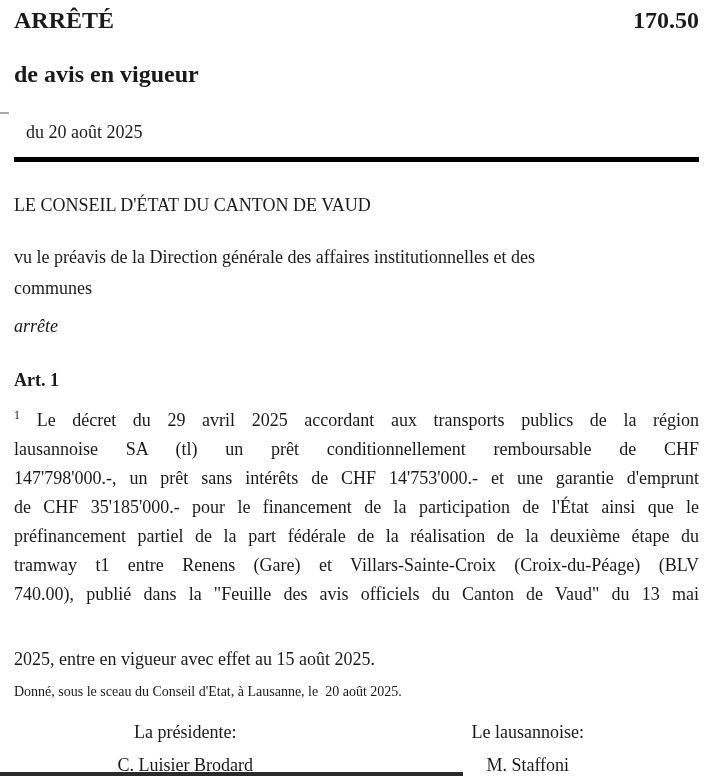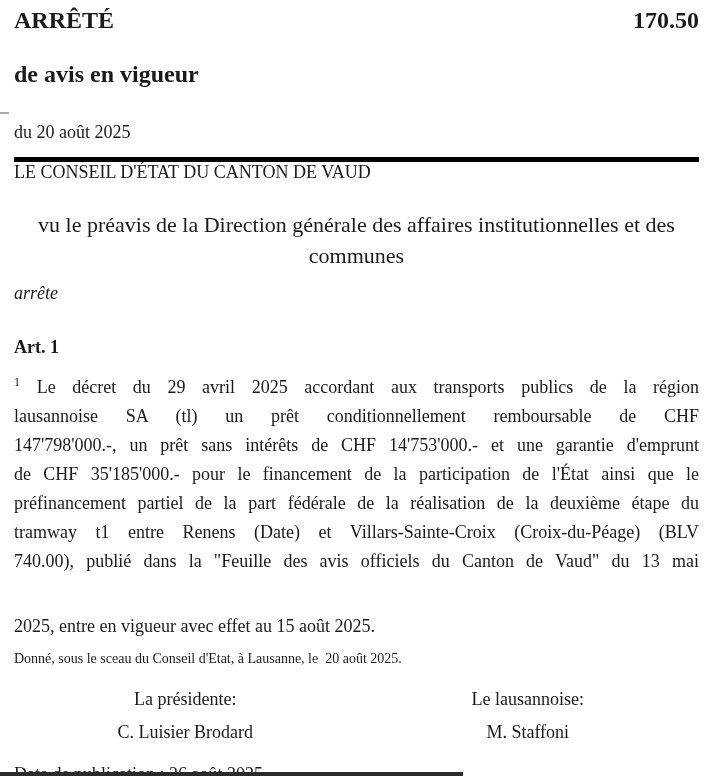--- a/index.html
+++ b/index.html
@@ -34,36 +34,37 @@
   .left-tick {
     position: absolute;
     left: 0; top: 112px;
     width: 9px; height: 2px;
     background: #a9a9a9;
   }
   .date-line {
     margin-top: 34px;
     font-size: 18px;
     line-height: 20px;
+    margin-left: 12px;
   }
   .rule-thick {
     margin-top: 15px;
     height: 5px;
     background: #000000;
     border: none;
   }
   .authority {
+    margin-top: 33px;
     font-size: 18px;
     line-height: 20px;
   }
   .preamble { margin-top: 27px; }
   .preamble .pline {
-    font-size: 22px;
+    font-size: 18px;
     line-height: 31px;
-    text-align: center;
   }
   .decree-word {
     margin-top: 12px;
     font-size: 18px;
     font-style: italic;
     line-height: 20px;
   }
   .art-heading {
     margin-top: 34px;
     font-size: 18px;
@@ -152,21 +153,21 @@
   <div class="decree-word">arrête</div>
 
   <div class="art-heading">Art. 1</div>
 
   <div class="article-body">
     <div class="jline"><span class="sup-marker">1</span> <span>Le décret du 29 avril 2025 accordant aux transports publics de la région</span></div>
     <div class="jline">lausannoise SA (tl) un prêt conditionnellement remboursable de CHF</div>
     <div class="jline">147'798'000.-, un prêt sans intérêts de CHF 14'753'000.- et une garantie d'emprunt</div>
     <div class="jline">de CHF 35'185'000.- pour le financement de la participation de l'État ainsi que le</div>
     <div class="jline">préfinancement partiel de la part fédérale de la réalisation de la deuxième étape du</div>
-    <div class="jline">tramway t1 entre Renens (Date) et Villars-Sainte-Croix (Croix-du-Péage) (BLV</div>
+    <div class="jline">tramway t1 entre Renens (Gare) et Villars-Sainte-Croix (Croix-du-Péage) (BLV</div>
     <div class="jline">740.00), publié dans la "Feuille des avis officiels du Canton de Vaud" du 13 mai</div>
     <div class="jline last">2025, entre en vigueur avec effet au 15 août 2025.</div>
   </div>
 
   <div class="given-line">Donné, sous le sceau du Conseil d'Etat, à Lausanne, le  20 août 2025.</div>
 
   <div class="signatures">
     <div class="sig-col">
       <div class="sig-role">La présidente:</div>
       <div class="sig-name">C. Luisier Brodard</div>

